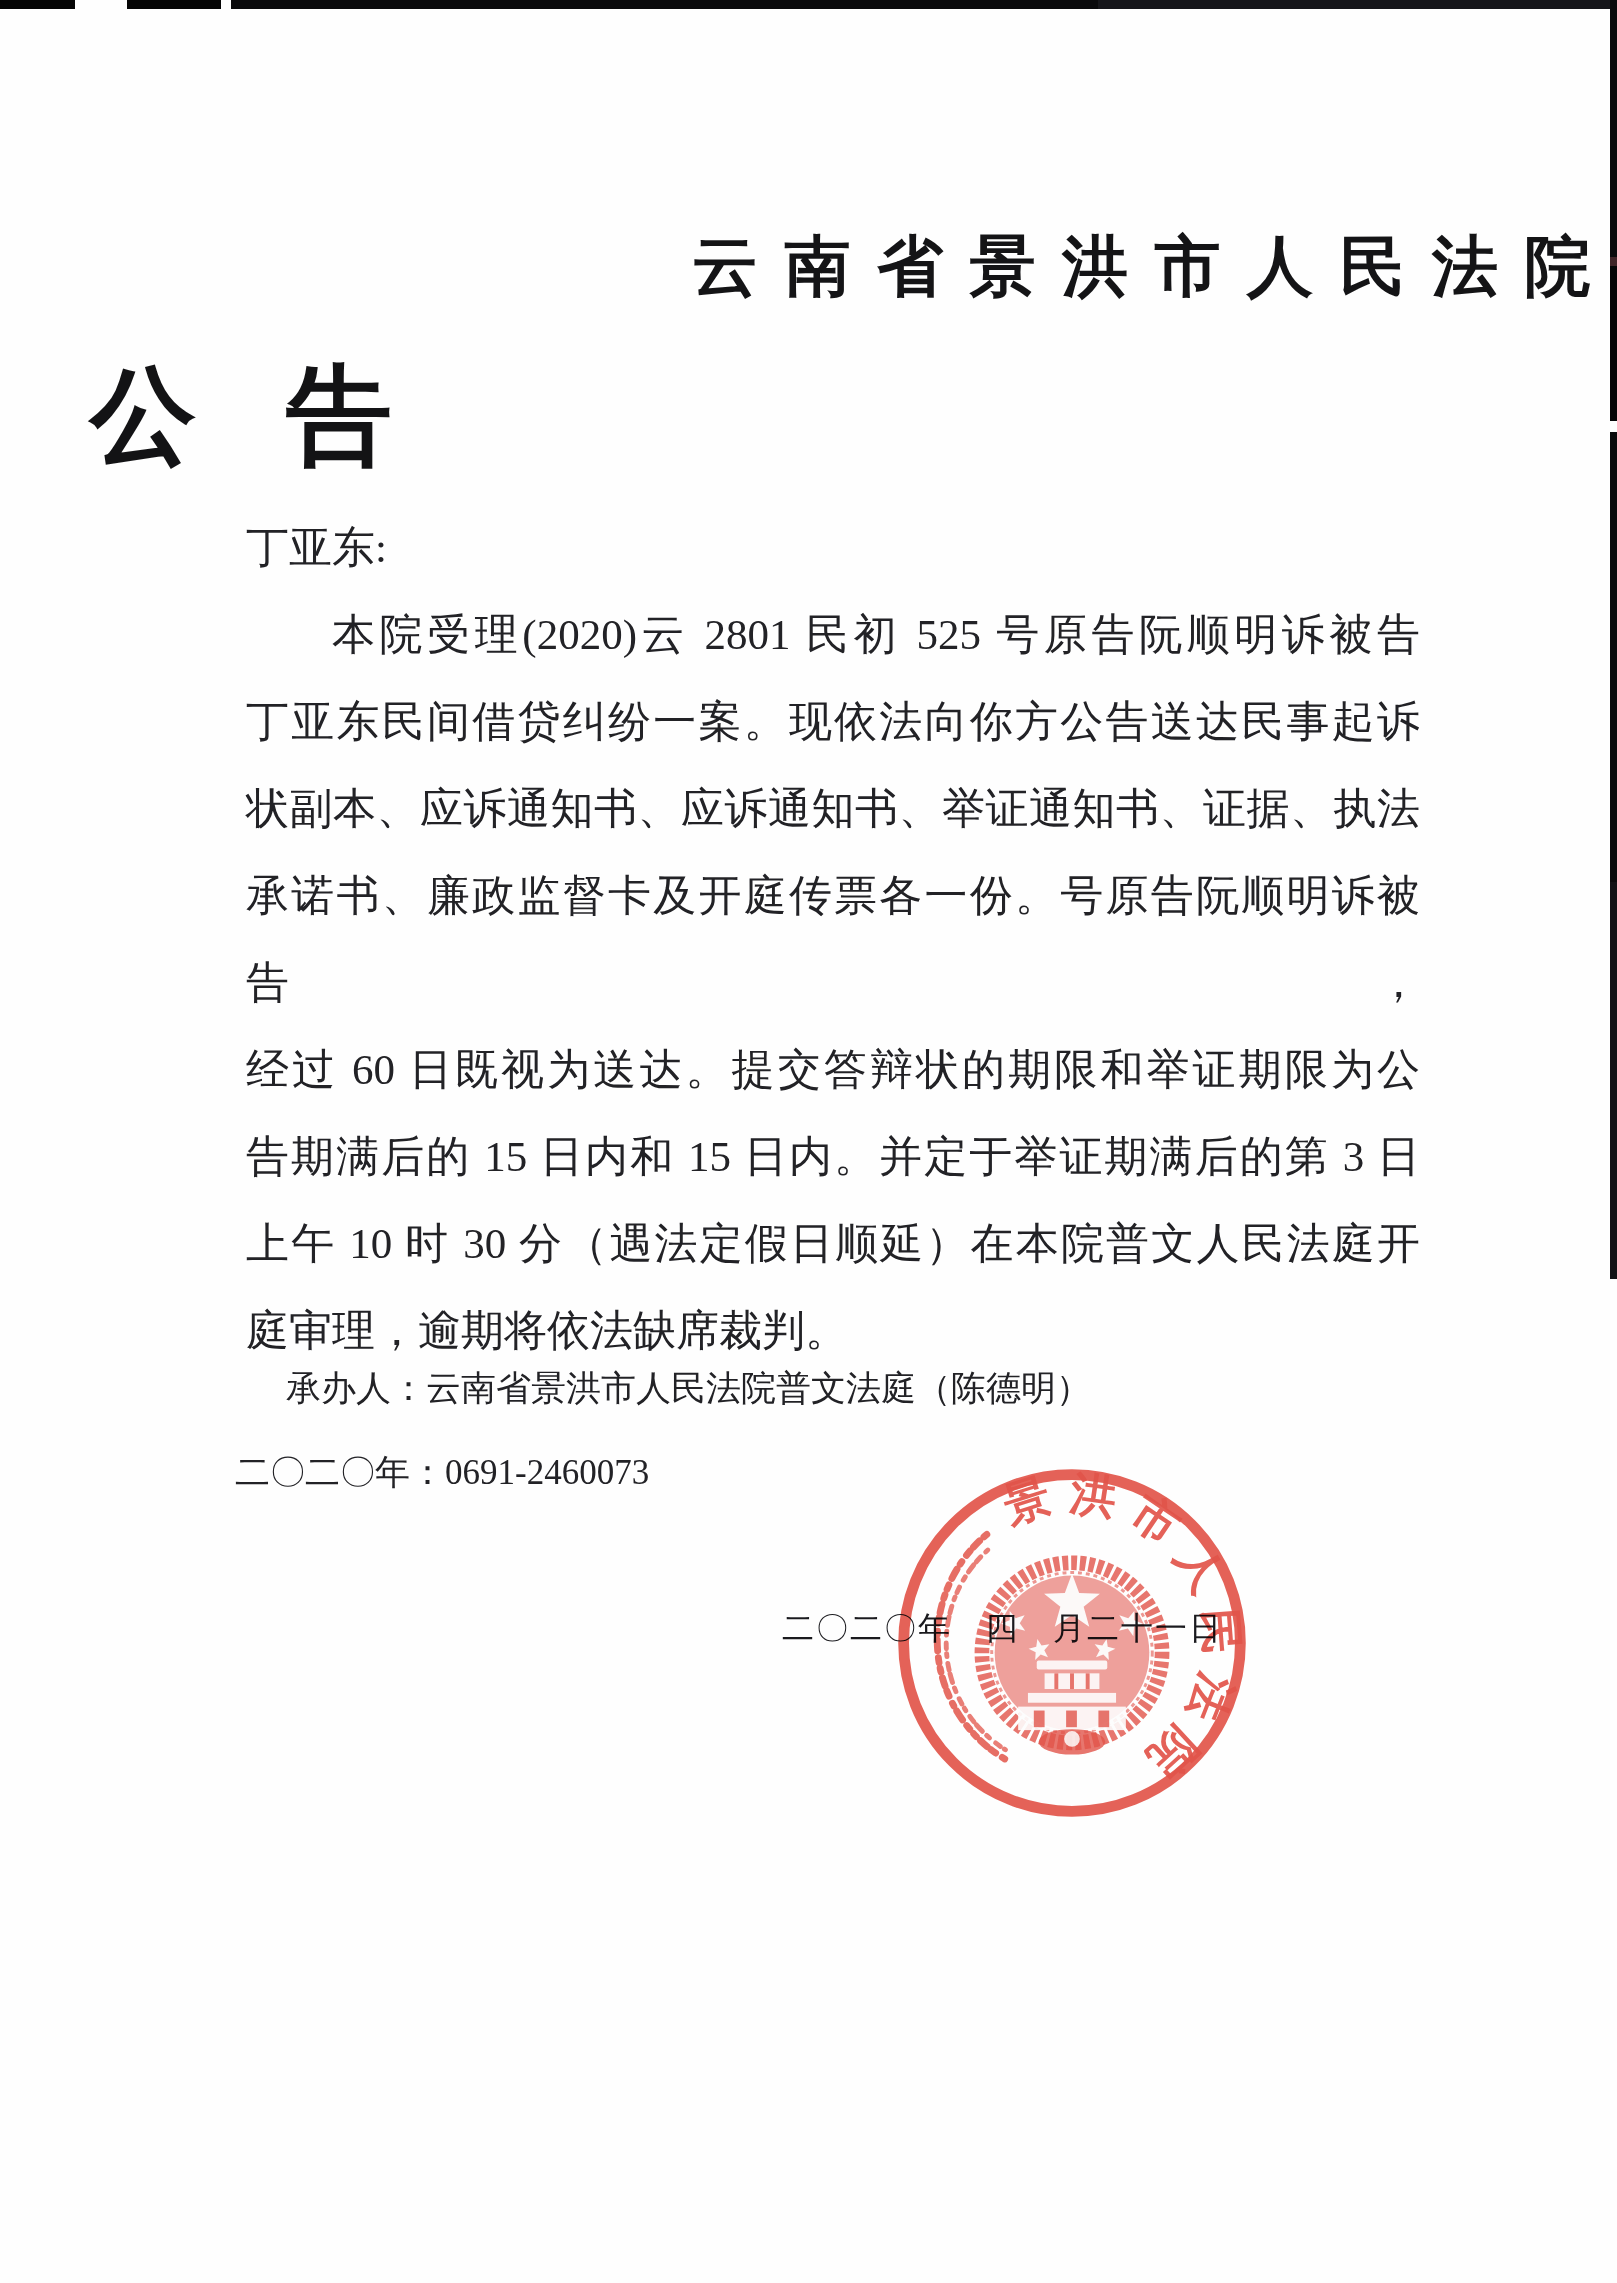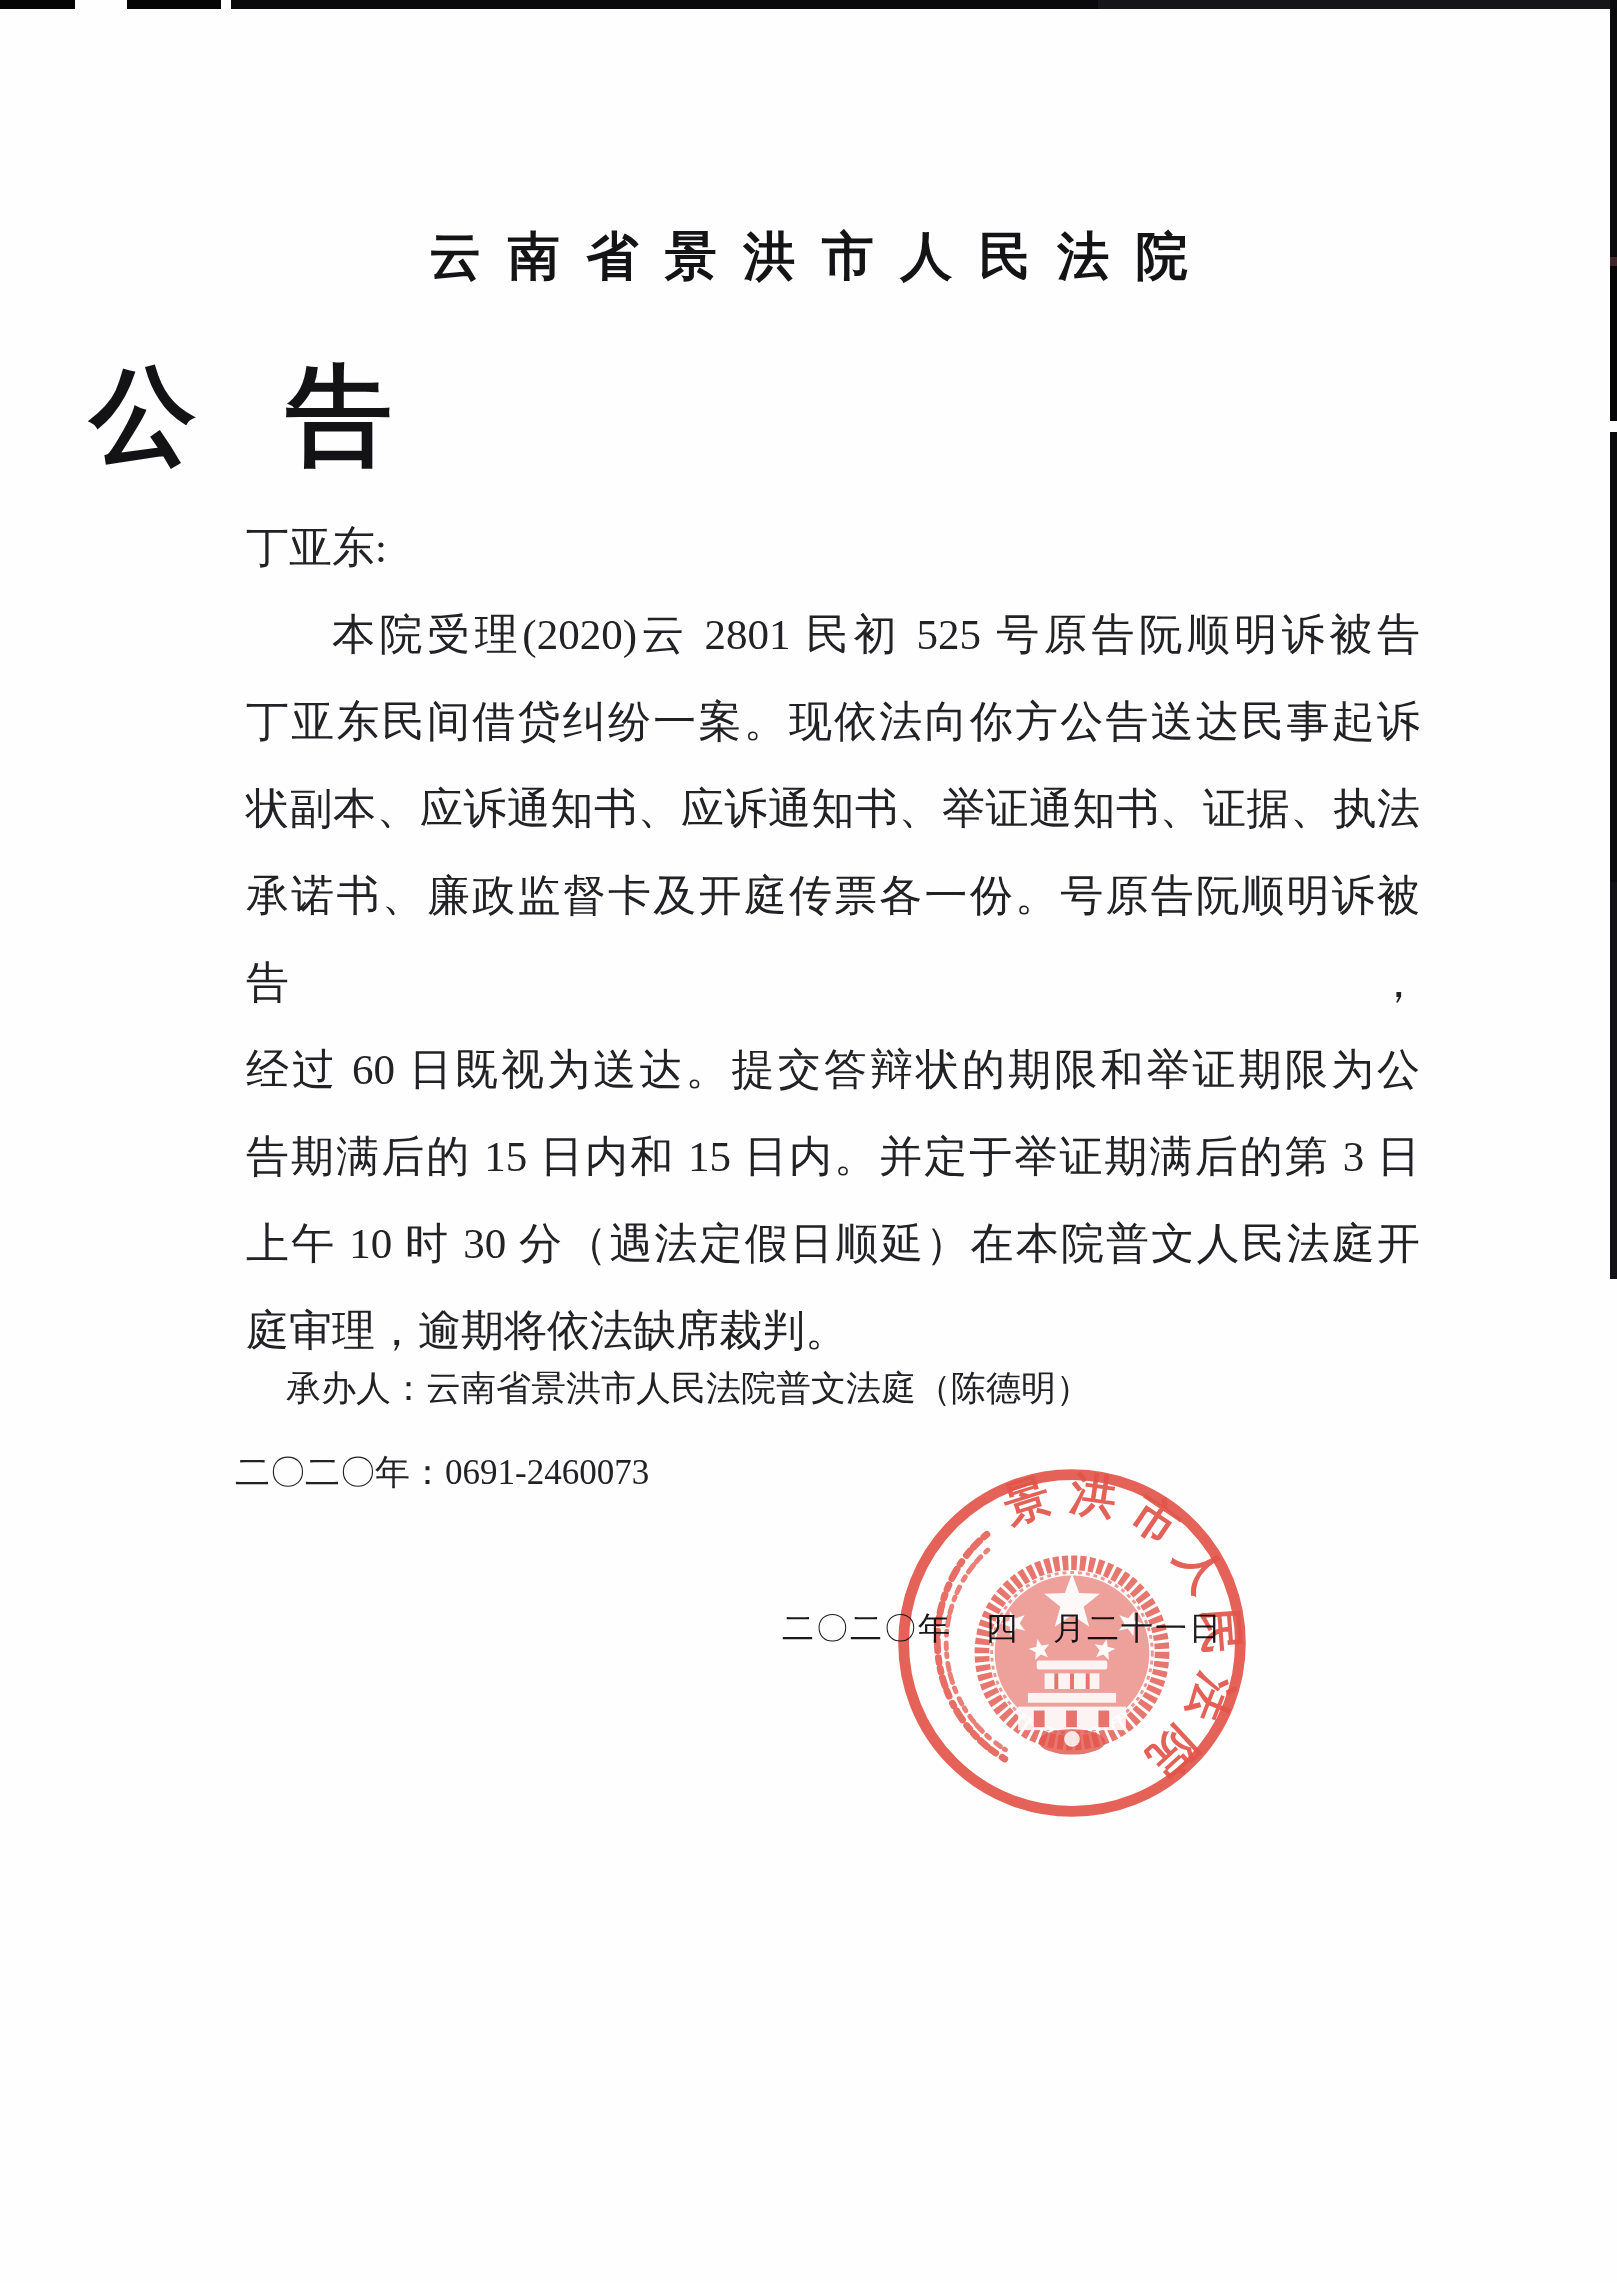--- a/index.html
+++ b/index.html
@@ -23,22 +23,22 @@
   .scan-right{
     position:absolute;top:0;right:0;width:6.9px;height:1279px;
     background:linear-gradient(180deg,
       #0a0a0c 0 257px, #402428 257px 266px,
       #050507 266px 421px, #fefefe 421px 432px,
       #0a0a0c 432px 882px, #121216 882px 1279px);
   }
   
   .court-name{
     position:absolute;top:222px;left:0;width:100%;
-    text-align:center;
-    font-size:52px;font-weight:700;
+    text-align:right;
+    font-size:66px;font-weight:700;
     letter-spacing:26.5px;text-indent:26.5px;
     color:#141416;
   }
   .doc-title{
     position:absolute;top:345px;left:0;width:100%;
     text-align:left;
     font-size:106px;font-weight:700;
     letter-spacing:90px;text-indent:90px;
     color:#131315;
   }

